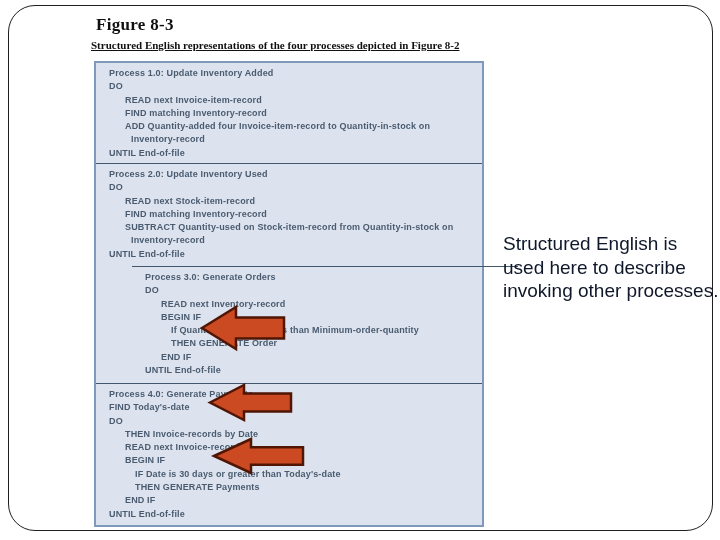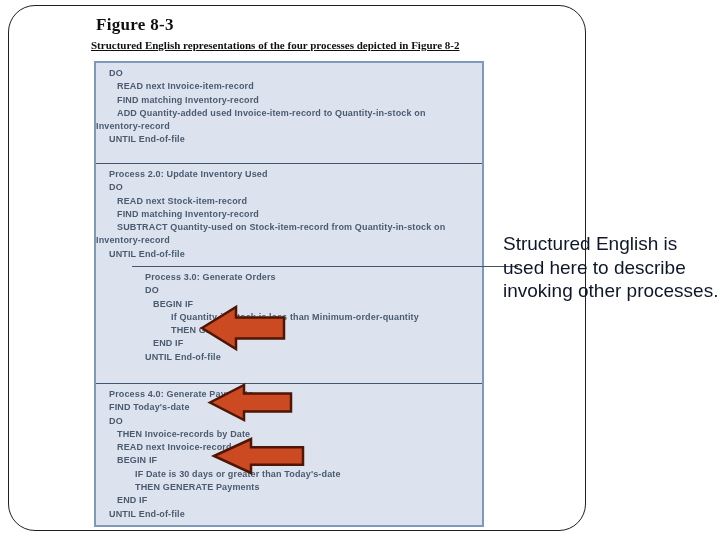--- a/index.html
+++ b/index.html
@@ -1,19 +1,19 @@
 <!DOCTYPE html>
 <html><head>
 <meta charset="utf-8">
 <style>
   * { margin:0; padding:0; box-sizing:border-box; }
   html,body { width:720px; height:540px; background:#ffffff; overflow:hidden;
               font-family:"Liberation Sans", sans-serif; }
   .slide {
-    position:absolute; left:8px; top:5px; width:578px; height:526px;
+    position:absolute; left:8px; top:5px; width:705px; height:526px;
     border:1.5px solid #1f1f1f; border-radius:27px; background:#ffffff;
   }
   .fig-title {
     position:absolute; left:87px; top:9px;
     font-family:"Liberation Serif", serif; font-weight:bold;
     font-size:17px; color:#101010; letter-spacing:.3px;
   }
   .fig-subtitle {
     position:absolute; left:82px; top:33px; width:400px;
     font-family:"Liberation Serif", serif; font-weight:600;
@@ -27,22 +27,22 @@
   .process-block:nth-child(1) { height:100px; }
   .process-block:nth-child(2) { height:103px; }
   .process-block:nth-child(3) { height:117px;margin-left:36px; }
   .process-block:nth-child(4) { height:142px; }
   .process-block + .process-block { border-top:1.5px solid #44566b; }
   .code-line {
     font-size:9px; line-height:13.3px; color:#4a5b70;
     letter-spacing:.15px; white-space:nowrap; font-weight:bold;
   }
   .ind0 { padding-left:13px; }
-  .ind1 { padding-left:21px; }
-  .ind2 { }
+  .ind1 { padding-left:29px; }
+  .ind2 { padding-left:35px; }
   .ind3 { padding-left:39px; }
   .arrow { position:absolute; overflow:visible; }
   .arrow1 { left:191px; top:299px; }
   .arrow2 { left:199px; top:377px; }
   .arrow3 { left:203px; top:431px; }
   .annotation {
     position:absolute; left:494px; top:226px; width:216px;
     font-size:19px; line-height:23.5px; color:#0f172a;
   }
 </style>
@@ -50,39 +50,41 @@
 <body>
 
 <div class="slide">
 
   <div class="fig-title">Figure 8-3</div>
 
   <div class="fig-subtitle">Structured English representations of the four processes depicted in Figure 8-2</div>
 
   <div class="figure-box" id="figure-box">
       <div class="process-block">
+        <div class="code-line ind0">Process 1.0: Update Inventory Added</div>
         <div class="code-line ind0">DO</div>
         <div class="code-line ind1">READ next Invoice-item-record</div>
         <div class="code-line ind1">FIND matching Inventory-record</div>
-        <div class="code-line ind1">ADD Quantity-added used Invoice-item-record to Quantity-in-stock on</div>
+        <div class="code-line ind1">ADD Quantity-added four Invoice-item-record to Quantity-in-stock on</div>
         <div class="code-line ind2">Inventory-record</div>
         <div class="code-line ind0">UNTIL End-of-file</div>
       </div>
       <div class="process-block">
         <div class="code-line ind0">Process 2.0: Update Inventory Used</div>
         <div class="code-line ind0">DO</div>
         <div class="code-line ind1">READ next Stock-item-record</div>
         <div class="code-line ind1">FIND matching Inventory-record</div>
         <div class="code-line ind1">SUBTRACT Quantity-used on Stock-item-record from Quantity-in-stock on</div>
         <div class="code-line ind2">Inventory-record</div>
         <div class="code-line ind0">UNTIL End-of-file</div>
       </div>
       <div class="process-block">
         <div class="code-line ind0">Process 3.0: Generate Orders</div>
         <div class="code-line ind0">DO</div>
+        <div class="code-line ind1">READ next Inventory-record</div>
         <div class="code-line ind1">BEGIN IF</div>
         <div class="code-line ind3">If Quantity-in-stock is less than Minimum-order-quantity</div>
         <div class="code-line ind3">THEN GENERATE Order</div>
         <div class="code-line ind1">END IF</div>
         <div class="code-line ind0">UNTIL End-of-file</div>
       </div>
       <div class="process-block">
         <div class="code-line ind0">Process 4.0: Generate Payments</div>
         <div class="code-line ind0">FIND Today's-date</div>
         <div class="code-line ind0">DO</div>

